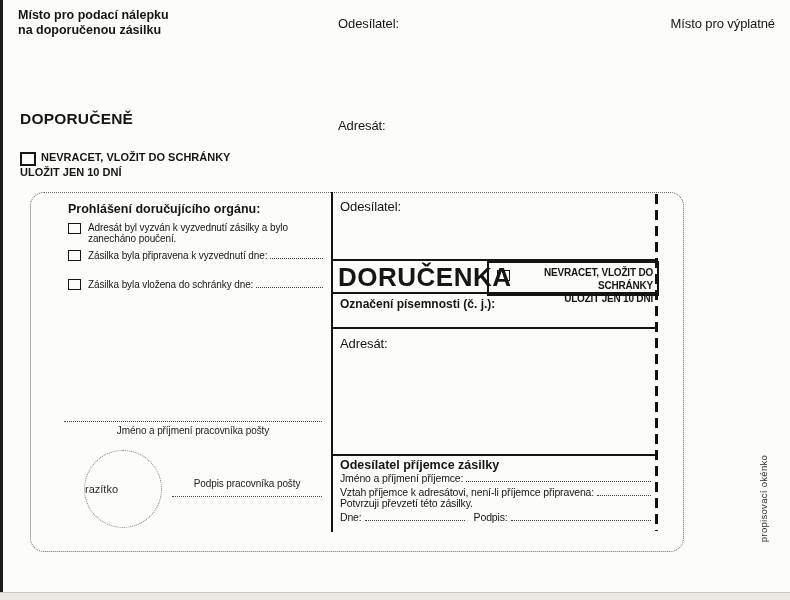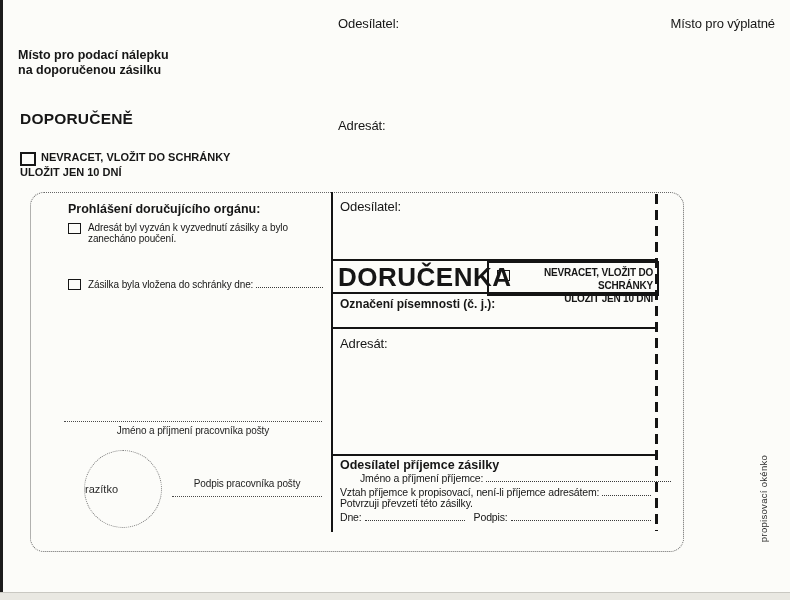--- a/index.html
+++ b/index.html
@@ -48,21 +48,21 @@
   .decl-label{font-size:10.5px;letter-spacing:-0.15px;white-space:nowrap;}
 </style>
 </head>
 <body>
 
 <div class="page">
 
   <div class="abs edge-left"></div>
   <div class="abs edge-bottom"></div>
 
-  <div class="abs" style="left:18px;top:8px;font-size:12.5px;font-weight:bold;line-height:15px;margin-top:40px;">
+  <div class="abs" style="left:18px;top:8px;font-size:12.5px;font-weight:bold;line-height:15px;">
     <div>Místo pro podací nálepku</div>
     <div>na doporučenou zásilku</div>
   </div>
 
   <div class="abs lbl" style="left:338px;top:16px;">Odesílatel:</div>
 
   <div class="abs lbl" style="left:590px;top:16px;width:185px;text-align:right;">Místo pro výplatné</div>
 
   <div class="abs b" style="left:20px;top:110px;font-size:15.5px;letter-spacing:0.2px;">DOPORUČENĚ</div>
 
@@ -74,20 +74,25 @@
 
   <div class="abs outer-box"></div>
 
   <div class="abs b" style="left:68px;top:202px;font-size:12.5px;">Prohlášení doručujícího orgánu:</div>
 
   <div class="abs" style="left:68px;top:222px;width:256px;display:flex;align-items:flex-start;">
     <span class="cb sm" style="margin-top:1px;"></span>
     <span class="small" style="margin-left:7px;">Adresát byl vyzván k vyzvednutí zásilky a bylo zanecháno poučení.</span>
   </div>
 
+  <div class="abs leader-row" style="left:68px;top:250px;width:255px;">
+    <span class="cb sm"></span>
+    <span class="small" style="margin-left:7px;white-space:nowrap;">Zásilka byla připravena k vyzvednutí dne:</span>
+    <span class="dots"></span>
+  </div>
 
   <div class="abs leader-row" style="left:68px;top:279px;width:255px;">
     <span class="cb sm"></span>
     <span class="small" style="margin-left:7px;white-space:nowrap;">Zásilka byla vložena do schránky dne:</span>
     <span class="dots"></span>
   </div>
 
   <div class="abs dotline" style="left:64px;top:421px;width:258px;"></div>
   <div class="abs caption" style="left:64px;top:425px;width:258px;">Jméno a příjmení pracovníka pošty</div>
 
@@ -116,27 +121,27 @@
       <div>ULOŽIT JEN 10 DNÍ</div>
     </div>
   </div>
 
   <div class="abs b" style="left:340px;top:297px;font-size:12px;">Označení písemnosti (č. j.):</div>
 
   <div class="abs lbl" style="left:340px;top:336px;">Adresát:</div>
 
   <div class="abs b" style="left:340px;top:458px;font-size:12.5px;">Odesílatel příjemce zásilky</div>
 
-  <div class="abs leader-row" style="left:340px;top:472px;width:311px;margin-left:20px;">
+  <div class="abs leader-row" style="left:340px;top:472px;width:311px;">
     <span class="decl-label">Jméno a příjmení příjemce:</span>
     <span class="dots"></span>
   </div>
 
   <div class="abs leader-row" style="left:340px;top:486px;width:311px;">
-    <span class="decl-label">Vztah příjemce k propisovací, není-li příjemce adresátem:</span>
+    <span class="decl-label">Vztah příjemce k adresátovi, není-li příjemce připravena:</span>
     <span class="dots"></span>
   </div>
 
   <div class="abs decl-label" style="left:340px;top:497px;">Potvrzuji převzetí této zásilky.</div>
 
   <div class="abs leader-row" style="left:340px;top:511px;width:311px;">
     <span class="decl-label">Dne:</span>
     <span class="dots" style="flex:0 0 100px;"></span>
     <span class="decl-label" style="margin-left:9px;">Podpis:</span>
     <span class="dots"></span>

